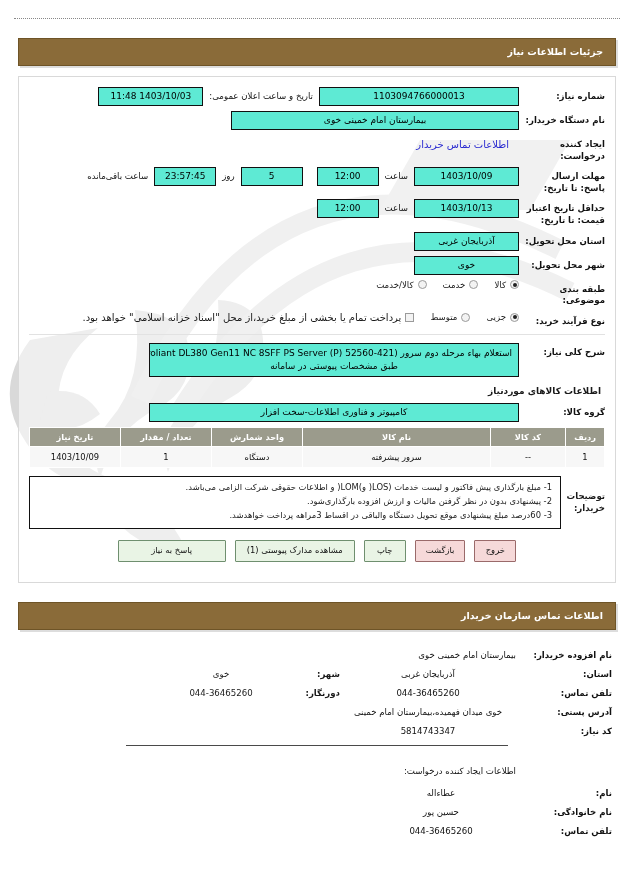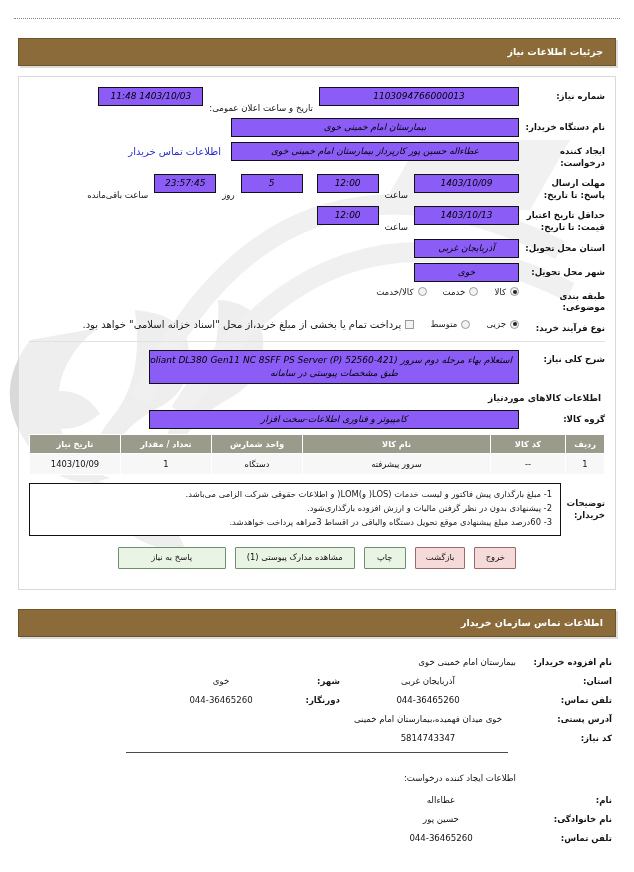--- a/index.html
+++ b/index.html
@@ -80,50 +80,48 @@
     font-weight: bold;
     font-size: 8.6px;
     line-height: 1.35;
     padding-top: 4px;
     padding-left: 5px;
     box-sizing: border-box;
     color: #111;
   }
   .fieldbox {
     border: 1px solid #111;
-    background: #8b5cf6;
+    background: #5eead4;
     height: 19px;
     line-height: 17px;
     font-size: 9px;
     padding: 0 6px;
     box-sizing: border-box;
     text-align: center;
     color: #000;
     white-space: nowrap;
     overflow: hidden;
-    font-style: italic;
   }
   .fieldbox.tall {
     height: auto;
     min-height: 30px;
     line-height: 1.45;
     padding: 3px 6px;
     text-align: center;
   }
   .w-big   { width: 200px; }
   .w-date  { width: 105px; }
   .w-time  { width: 62px; }
   .w-num   { width: 62px; }
   .w-clock { width: 62px; }
   .inline-lbl {
     font-size: 8.6px;
     padding: 4px 6px 0 6px;
     white-space: nowrap;
     color: #111;
-    margin-top: 12px;
   }
   .link {
     color: #2a2ad0;
     font-size: 10px;
     padding: 4px 10px 0 4px;
     text-decoration: none;
     cursor: pointer;
     white-space: nowrap;
   }
 
@@ -344,21 +342,20 @@
       <div class="fieldbox w-date">1403/10/03 11:48</div>
     </div>
 
     <div class="row">
       <div class="lbl">نام دستگاه خریدار:</div>
       <div class="fieldbox" style="width:288px">بیمارستان امام  خمینی  خوی</div>
     </div>
 
     <div class="row">
       <div class="lbl">ایجاد کننده درخواست:</div>
-      <div class="fieldbox" style="width:288px">عطاءاله  حسین پور  کارپرداز  بیمارستان  امام  خمینی  خوی</div>
       <a class="link">اطلاعات تماس خریدار</a>
     </div>
 
     <div class="row">
       <div class="lbl">مهلت ارسال پاسخ: تا تاریخ:</div>
       <div class="fieldbox w-date">1403/10/09</div>
       <div class="inline-lbl">ساعت</div>
       <div class="fieldbox w-time">12:00</div>
       <div style="width:14px"></div>
       <div class="fieldbox w-num">5</div>

